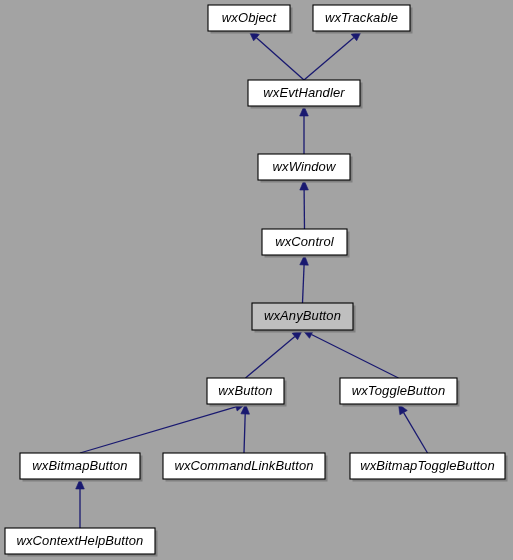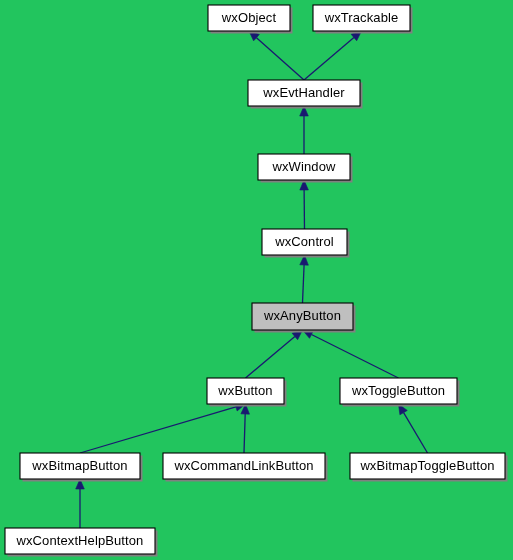--- a/index.html
+++ b/index.html
@@ -11,21 +11,22 @@
   body {
     width: 513px;
     height: 560px;
     font-family: "Liberation Sans", sans-serif;
     overflow: hidden;
   }
   #diagram-root {
     position: relative;
     width: 513px;
     height: 560px;
-    background: #22c55e;
+    background: #a3a3a3;
+    font-style: italic;
   }
   svg#graph {
     display: block;
     width: 513px;
     height: 560px;
   }
   .node-box {
     fill: #ffffff;
     stroke: #000000;
     stroke-width: 1.1;

